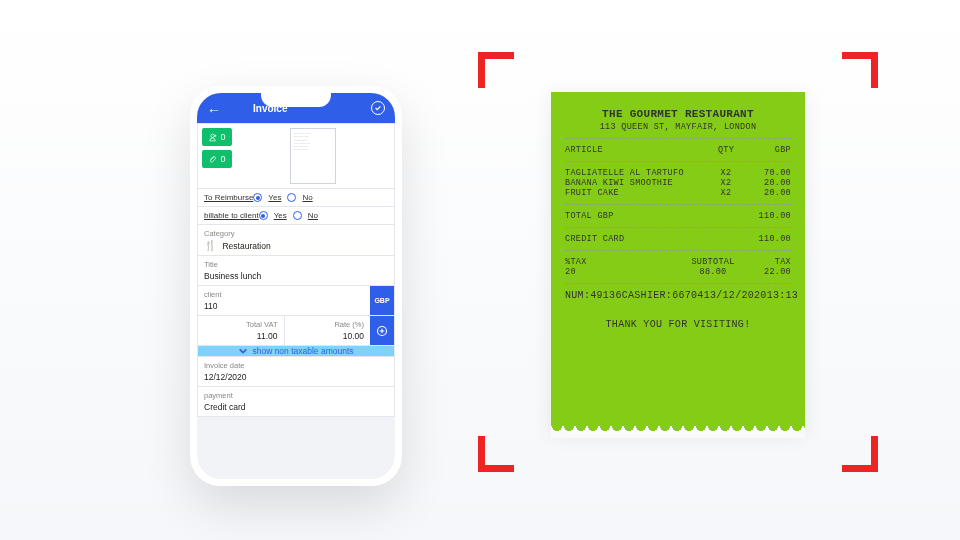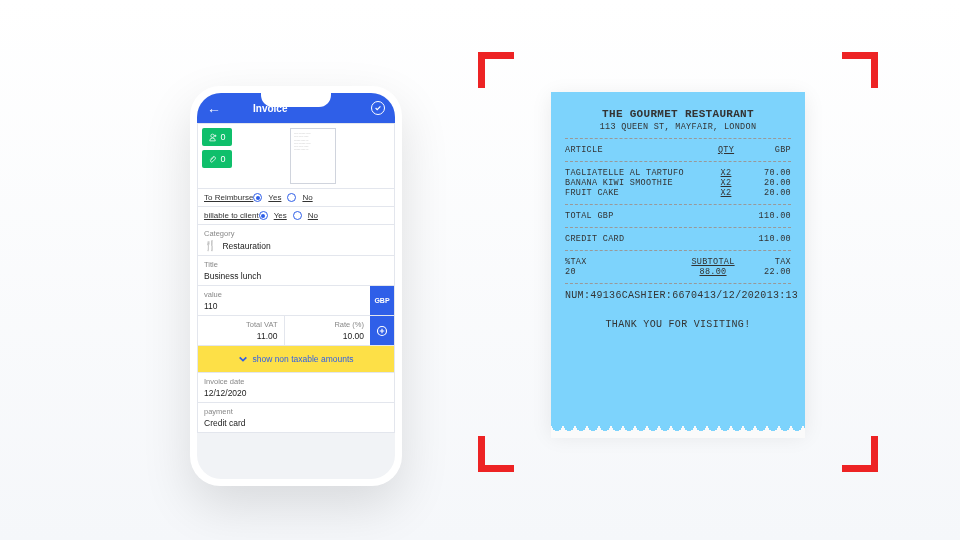--- a/index.html
+++ b/index.html
@@ -42,49 +42,49 @@
   .val{font-size:8.5px;color:#222;}
   .cat-row{display:flex;align-items:center;gap:6px;}
   .cat-icon{font-size:10px;}
   .value-wrap{display:flex;align-items:stretch;}
   .value-left{flex:1;}
   .cur-btn{width:24px;background:#2F5FE8;color:#fff;font-size:7px;font-weight:600;display:flex;align-items:center;justify-content:center;}
   .vat-wrap{display:flex;align-items:stretch;}
   .vat-col{flex:1;text-align:right;}
   .plus-btn{width:24px;background:#2F5FE8;color:#fff;display:flex;align-items:center;justify-content:center;}
   .plus-btn svg{width:12px;height:12px;stroke:#fff;stroke-width:1.5;fill:none;}
-  .show-ntx{background:#fde047;border:1px solid #e3e6ed;padding:8px;text-align:center;font-size:8.5px;color:#2F5FE8;margin-top:-1px;display:flex;align-items:center;justify-content:center;gap:4px;}
+  .show-ntx{background:#7dd3fc;border:1px solid #e3e6ed;text-align:center;font-size:8.5px;color:#2F5FE8;margin-top:-1px;display:flex;align-items:center;justify-content:center;gap:4px;}
   .show-ntx svg{width:10px;height:10px;stroke:#2F5FE8;stroke-width:2;fill:none;}
   
   .receipt-zone{ position:absolute; left:478px; top:52px; width:400px; height:420px;}
   .corner{position:absolute;width:36px;height:36px;border:7px solid #ED2324;}
   .c-tl{top:0;left:0;border-right:none;border-bottom:none;}
   .c-tr{top:0;right:0;border-left:none;border-bottom:none;}
   .c-bl{bottom:0;left:0;border-right:none;border-top:none;}
   .c-br{bottom:0;right:0;border-left:none;border-top:none;}
   .receipt{
     position:absolute; left:50%; top:50%; transform:translate(-50%,-50%);
-    width:254px; height:340px; background:#7dd3fc;
+    width:254px; height:340px; background:#84cc16;
     box-shadow:0 4px 20px rgba(0,0,0,.08);
     font-family:"Courier New",monospace; font-size:8.5px; letter-spacing:.3px; color:#333;
     padding:16px 14px 0 14px;
   }
   .receipt::after{
     content:""; position:absolute; left:0; right:0; bottom:-6px; height:12px;
     background:
       radial-gradient(circle at 6px 0, transparent 5px, #fafafa 5px) repeat-x,
       radial-gradient(circle at 6px 0, transparent 5px, rgba(0,0,0,.06) 5px) repeat-x;
     background-size:12px 12px; background-position:0 0, 0 1px;
   }
   .r-center{text-align:center;}
   .r-name{font-size:11px;font-weight:bold;margin-bottom:2px;}
   .hr{border:none;border-top:1px dashed #999;margin:6px 0;}
   .r-row{display:flex;}
   .r-left{flex:1;}
-  .r-mid{width:34px;text-align:center;text-decoration:underline;}
+  .r-mid{width:34px;text-align:center;}
   .r-right{width:48px;text-align:right;}
   .r-meta{display:flex;justify-content:space-between;font-size:10px;}
   .r-thanks{text-align:center;font-size:10px;margin-top:18px;}
 </style>
 </head>
 <body>
 
 <div class="phone">
   <div class="phone-inner">
     <div class="notch"></div>
@@ -146,21 +146,21 @@
       </div>
     </div>
 
     <div class="row">
       <div class="label">Title</div>
       <div class="val">Business lunch</div>
     </div>
 
     <div class="row value-wrap" style="padding:0;">
       <div class="value-left" style="padding:4px 6px;">
-        <div class="label">value</div>
+        <div class="label">client</div>
         <div class="val">110</div>
       </div>
       <div class="cur-btn">GBP</div>
     </div>
 
     <div class="row vat-wrap" style="padding:0;">
       <div class="vat-col" style="padding:4px 6px;">
         <div class="label">Total VAT</div>
         <div class="val">11.00</div>
       </div>

